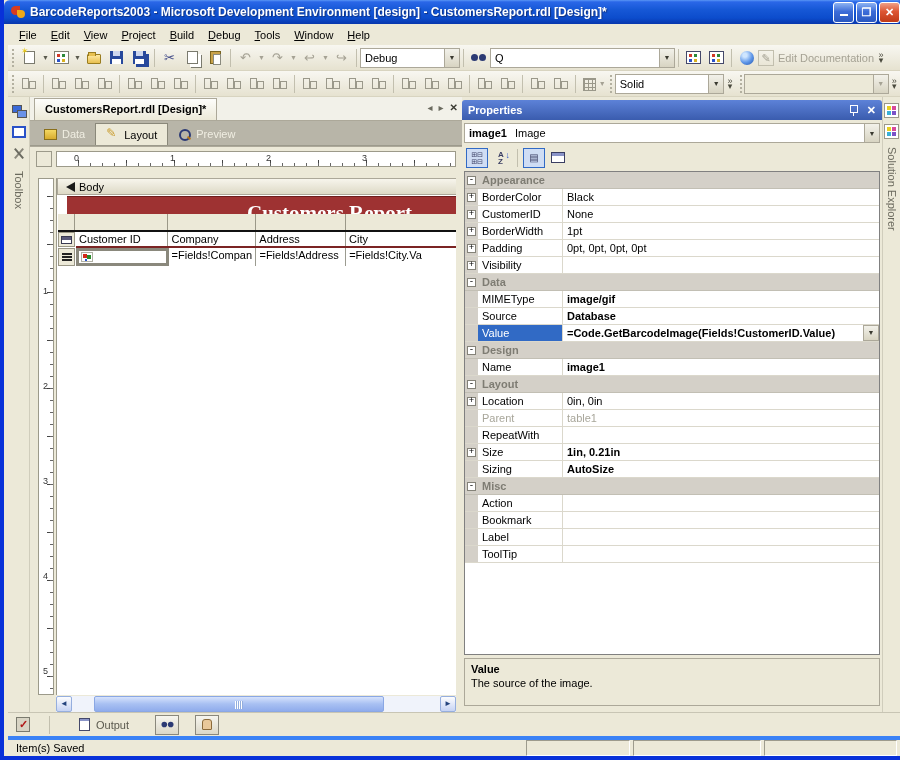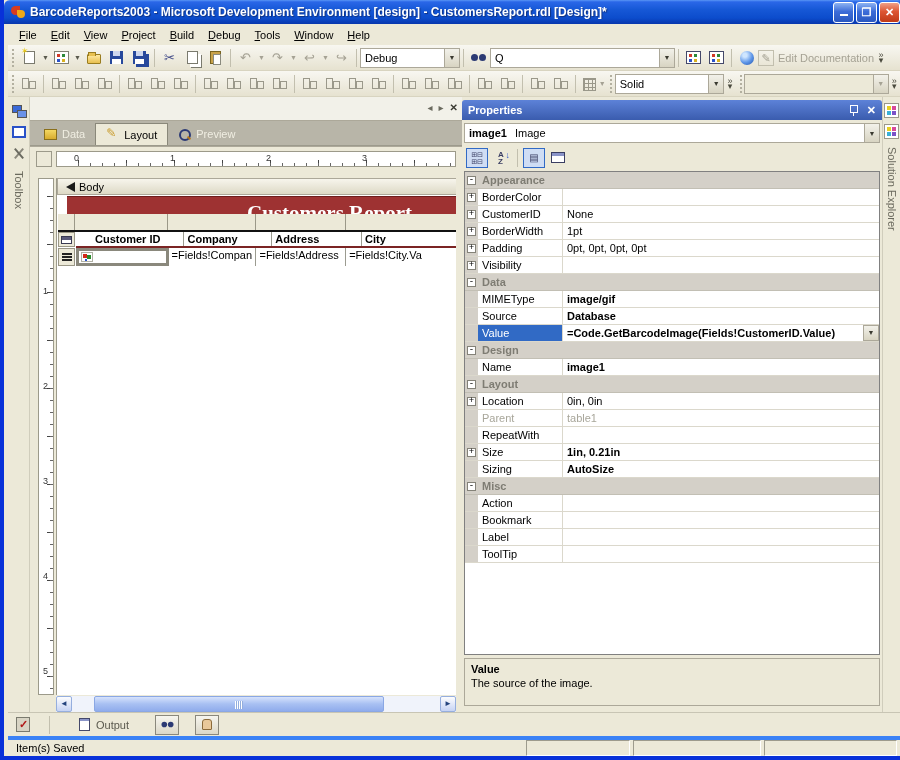--- a/index.html
+++ b/index.html
@@ -102,21 +102,21 @@
   .canvas{position:absolute;left:26px;top:31px;width:400px;height:517px;background:#fff;border-left:1px solid #9c9a8a;overflow:hidden;}
   .bodybar{position:absolute;left:0;top:0;width:400px;height:17px;background:linear-gradient(180deg,#f7f5ec,#ddd9c6);border:1px solid #aca899;display:flex;align-items:center;padding-left:8px;gap:4px;}
   .bodyflag{width:0;height:0;border-top:5px solid transparent;border-bottom:5px solid transparent;border-right:9px solid #1a1a1a;}
   .redband{position:absolute;left:10px;top:18px;width:390px;height:18px;background:#9e3232;border-top:1px solid #6e1d1d;overflow:hidden;text-decoration:underline;}
   .redband .rtitle{position:absolute;left:180px;bottom:-12px;color:#fff;font-family:"Liberation Serif",serif;font-weight:bold;font-size:21px;white-space:nowrap;}
   .beigerow{position:absolute;left:1px;top:36px;width:399px;height:16px;display:flex;overflow:hidden;background:#ece9d8;}
   .beigerow div{height:100%;border-right:1px solid #9b9888;background:#ece9d8;}
   .blackline{position:absolute;left:1px;top:52px;width:399px;height:2px;background:#111;}
   .trow{position:absolute;left:19px;width:381px;display:flex;overflow:hidden;background:#fff;}
   .trow div{height:100%;border-right:1px solid #9b9b90;padding:1px 0 0 3px;white-space:nowrap;overflow:hidden;}
-  .hdrrow{top:54px;height:14px;font-weight:bold;margin-left:16px;}
+  .hdrrow{top:54px;height:14px;font-weight:normal;}
   .maroonline{position:absolute;left:19px;top:68px;width:381px;height:2px;background:#7b2424;}
   .detrow{top:70px;height:18px;}
   .selcell{position:relative;border:3px solid #8a887c !important;padding:0 !important;background:#fff;}
   .imgicon{position:absolute;left:2px;top:1px;width:12px;height:10px;background:#fff;border:1px solid #b0b0a4;}
   .imgicon::after{content:"";position:absolute;left:1px;top:1px;width:4px;height:4px;background:#d42a1a;box-shadow:4px 1px 0 #2a8a2a,1px 4px 0 -1px #2a52c8;}
   .rowhandle{position:absolute;left:1px;width:17px;background:#ece9d8;border:1px solid #9a9786;display:flex;align-items:center;justify-content:center;}
   .hh{top:54px;height:15px;} .dh{top:70px;height:18px;}
   .tblglyph{width:11px;height:8px;border:1px solid #3a3a52;background:linear-gradient(180deg,#5a5a7a 0 3px,#fff 3px);}
   .eqglyph{width:10px;height:2px;background:#222;box-shadow:0 3px 0 #222,0 6px 0 #222;margin-bottom:6px;}
   
@@ -388,20 +388,21 @@
           <span class="outlineicon"></span>
         </div>
       <div class="stripbtn">
           <span class="toolsicon"></span>
         </div>
       <div class="vlabel">Toolbox</div>
     </div>
 
     <div class="docarea">
       <div class="doctabs">
+        <div class="doctab">CustomersReport.rdl [Design]*</div>
         <div class="docnav">
           <span>◂</span>
           <span>▸</span>
           <span class="x">✕</span>
         </div>
       </div>
       <div class="viewtabs">
           <div class="vtab">
             <span class="ic-data"></span>
             <span>Data</span>
@@ -513,20 +514,21 @@
             <div class="pg-m">
               <span class="xbox">-</span>
             </div>
             <div class="pg-n">Appearance</div>
           </div>
           <div class="pg-row">
             <div class="pg-m">
               <span class="xbox">+</span>
             </div>
             <div class="pg-n">BorderColor</div>
+            <div class="pg-v">Black</div>
           </div>
           <div class="pg-row">
             <div class="pg-m">
               <span class="xbox">+</span>
             </div>
             <div class="pg-n">CustomerID</div>
             <div class="pg-v">None</div>
           </div>
           <div class="pg-row">
             <div class="pg-m">

